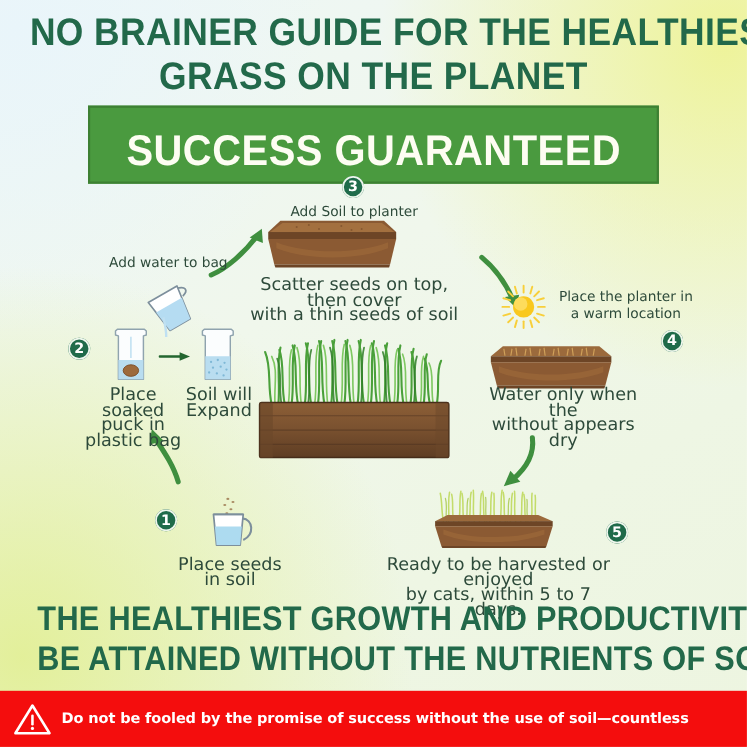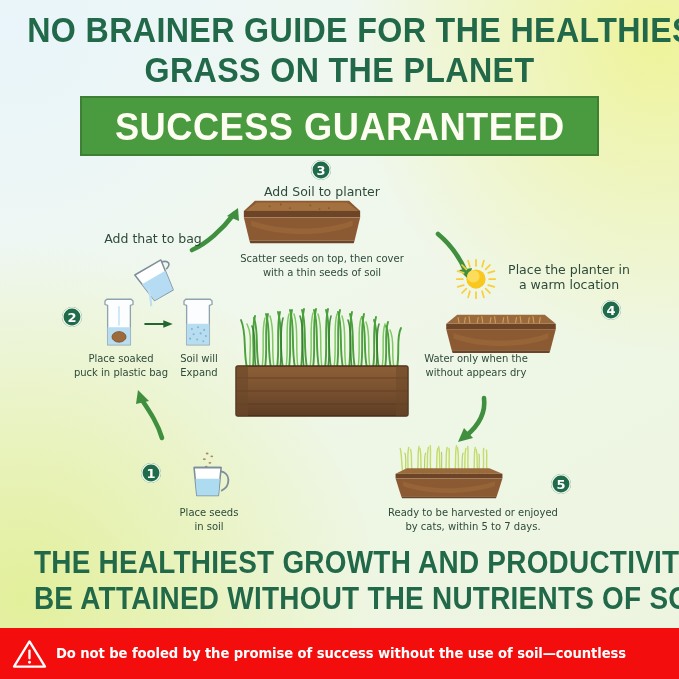--- a/index.html
+++ b/index.html
@@ -20,32 +20,32 @@
   
   .head-wrap{position:absolute;left:0;top:10px;width:679px;text-align:center;}
   .head-line{
     font-family:"Liberation Sans Narrow","Liberation Sans",sans-serif;
     font-weight:700;color:#22694a;font-size:35px;line-height:40px;
     letter-spacing:.4px;transform:scaleX(.92);transform-origin:center;
     white-space:nowrap;
   }
   .banner{
     display:inline-block;background:#4a9a3f;border:2px solid #3d8033;
-    padding:8px 16px 6px;margin-top:6px;
+    padding:19px 16px 6px;margin-top:6px;
   }
   .banner-txt{
     font-family:"Liberation Sans Narrow","Liberation Sans",sans-serif;
     font-weight:700;color:#fdfdf2;font-size:39px;line-height:42px;
     letter-spacing:.5px;transform:scaleX(.93);transform-origin:center;
     display:block;white-space:nowrap;
   }
 
   
   .cap{
-    position:absolute;color:#2d4a3a;font-size:10px;line-height:13.5px;
+    position:absolute;color:#2d4a3a;font-size:16px;line-height:13.5px;
     text-align:center;font-family:"DejaVu Sans",sans-serif;
   }
   .cap.big{font-size:12.5px;line-height:15px;}
 
   
   .badge{
     position:absolute;width:20px;height:20px;border-radius:50%;
     background:#1f6b4a;color:#fff;font-size:13px;font-weight:700;
     display:flex;align-items:center;justify-content:center;
     box-shadow:inset 0 0 0 1.6px #eef6ec;
@@ -154,21 +154,21 @@
     <path d="M14 22 L 43 22" stroke="#7d8f9c" stroke-width="1.7"></path>
   </svg>
 
   <div class="cap" style="left:149px;top:506px;width:120px;">
     <span>Place seeds</span><br>
     <span>in soil</span>
   </div>
 
   <div class="badge" style="left:62px;top:307px;">2</div>
 
-  <div class="cap big" style="left:68px;top:231px;width:170px;">Add that to bag</div>
+  <div class="cap big" style="left:68px;top:231px;width:170px;">Add water to bag</div>
 
   <svg id="pitcher" viewBox="0 0 70 60">
     <g transform="rotate(-30 35 30)">
       <path d="M48 8 C 58 10, 58 16, 50 18" stroke="#7d8f9c" stroke-width="1.8" fill="none"></path>
       <path d="M16 6 L 21 42 L 45 42 L 50 6 Z" fill="#ffffff" stroke="#7d8f9c" stroke-width="1.7" stroke-linejoin="round"></path>
       <path d="M17.8 19 L 21 42 L 45 42 L 48.2 19 Z" fill="#b5dcf2"></path>
     </g>
     <path d="M22 34 C 24 42, 25 48, 25 54" stroke="#bfe0f2" stroke-width="2.4" fill="none"></path>
   </svg>
 
@@ -284,21 +284,21 @@
         <path d="M100 12 L 101 6"></path>
       <path d="M106 12 L 105 5"></path>
         <path d="M112 12 L 113 6"></path>
     </g>
     <rect x="10" y="13" width="120" height="6" fill="#6d4526"></rect>
     <path d="M10 19 L 130 19 L 124 42 L 16 42 Z" fill="#8b5a33"></path>
     <path d="M18 23 C 46 34, 94 34, 122 23 L 122 29 C 94 40, 46 40, 18 29 Z" fill="#9c6839" opacity=".7"></path>
     <path d="M16 42 L 124 42 L 123 45 L 17 45 Z" fill="#6d4526"></path>
   </svg>
 
-  <div class="cap" style="left:405px;top:352px;width:142px;">
+  <div class="cap" style="left:441px;top:352px;width:142px;">
     <span>Water only when the</span><br>
     <span>without appears dry</span>
   </div>
 
   <div class="badge" style="left:551px;top:474px;">5</div>
 
   <svg id="planter5" viewBox="0 0 150 64">
 
     <g stroke="#c3dc6a" stroke-width="1.5" stroke-linecap="round" fill="none">
       <path d="M26 36 C 24 26, 25 18, 23 9"></path>
@@ -329,21 +329,21 @@
       <path d="M108 36 C 106 28, 108 20, 107 15"></path>
     </g>
 
     <path d="M18 36 L 30 30 L 118 30 L 132 36 Z" fill="#9b6a3c"></path>
     <rect x="18" y="36" width="114" height="5" fill="#6d4526"></rect>
     <path d="M18 41 L 132 41 L 126 60 L 24 60 Z" fill="#8b5a33"></path>
     <path d="M26 44 C 52 54, 96 54, 124 44 L 124 49 C 96 59, 52 59, 26 49 Z" fill="#9c6839" opacity=".7"></path>
     <path d="M24 60 L 126 60 L 125 62 L 25 62 Z" fill="#6d4526"></path>
   </svg>
 
-  <div class="cap" style="left:348px;top:506px;width:210px;margin-left:20px;">
+  <div class="cap" style="left:348px;top:506px;width:210px;">
     <span>Ready to be harvested or enjoyed</span><br>
     <span>by cats, within 5 to 7 days.</span>
   </div>
 
   <svg id="hero" viewBox="0 0 190 130">
     <defs>
       <linearGradient id="woodg" x1="0" y1="0" x2="0" y2="1">
         <stop offset="0%" stop-color="#8c5f36"></stop>
         <stop offset="45%" stop-color="#7b5230"></stop>
         <stop offset="100%" stop-color="#5e3d23"></stop>

